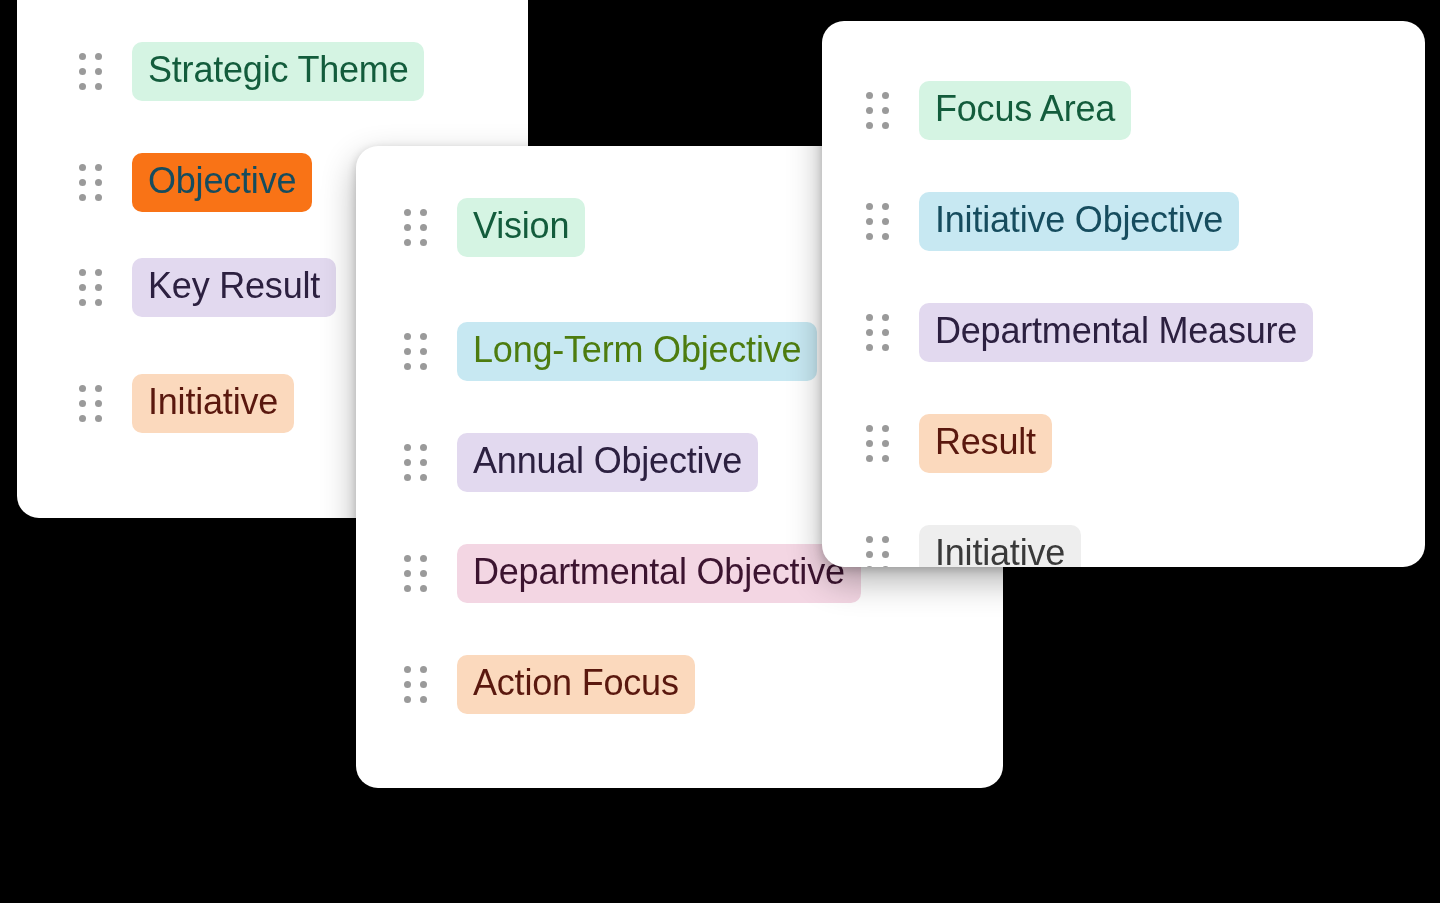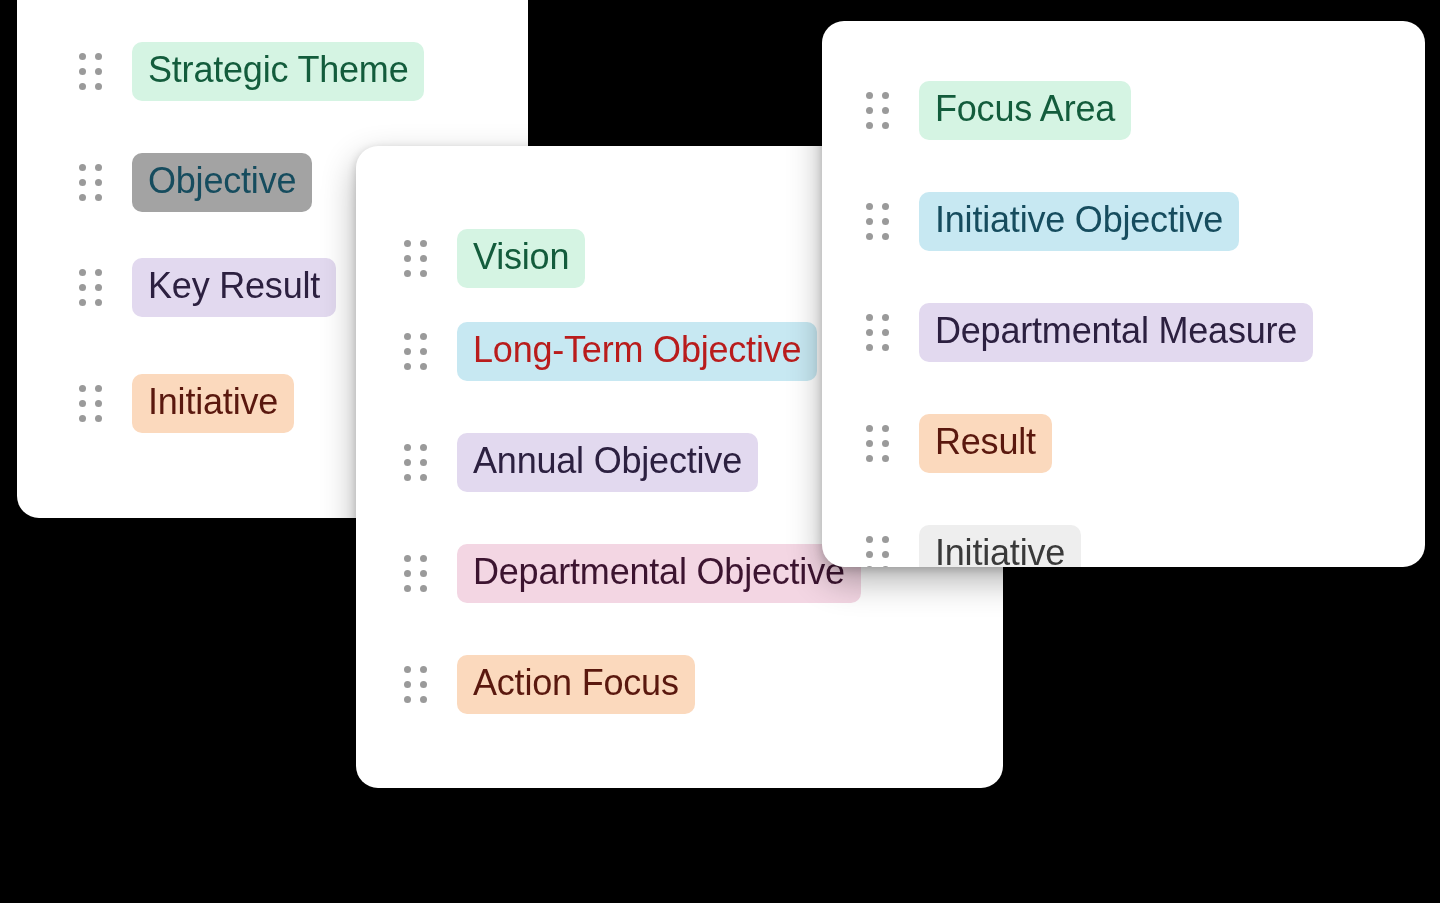--- a/index.html
+++ b/index.html
@@ -128,21 +128,21 @@
         </div>
         <div class="row" style="top: 175px;">
           <span class="handle">
             <i style="background: rgb(154, 154, 154);"></i>
             <i style="background: rgb(154, 154, 154);"></i>
             <i style="background: rgb(154, 154, 154);"></i>
             <i style="background: rgb(154, 154, 154);"></i>
             <i style="background: rgb(154, 154, 154);"></i>
             <i style="background: rgb(154, 154, 154);"></i>
           </span>
-          <span class="badge" style="background: #a3a3a3; color: rgb(22, 76, 94);">Objective</span>
+          <span class="badge" style="background: #f97316; color: rgb(22, 76, 94);">Objective</span>
         </div>
         <div class="row" style="top: 280px;">
           <span class="handle">
             <i style="background: rgb(154, 154, 154);"></i>
             <i style="background: rgb(154, 154, 154);"></i>
             <i style="background: rgb(154, 154, 154);"></i>
             <i style="background: rgb(154, 154, 154);"></i>
             <i style="background: rgb(154, 154, 154);"></i>
             <i style="background: rgb(154, 154, 154);"></i>
           </span>
@@ -157,41 +157,41 @@
             <i style="background: rgb(154, 154, 154);"></i>
             <i style="background: rgb(154, 154, 154);"></i>
           </span>
           <span class="badge" style="background: rgb(251, 217, 189); color: rgb(90, 24, 14);">Initiative</span>
         </div>
       </div>
   </div>
 
   <div class="card card-middle" style="background: rgb(255, 255, 255);">
     <div class="rows">
-        <div class="row" style="top: 83px; text-align: right;">
+        <div class="row" style="top: 52px; text-align: right;">
           <span class="handle">
             <i style="background: rgb(154, 154, 154);"></i>
             <i style="background: rgb(154, 154, 154);"></i>
             <i style="background: rgb(154, 154, 154);"></i>
             <i style="background: rgb(154, 154, 154);"></i>
             <i style="background: rgb(154, 154, 154);"></i>
             <i style="background: rgb(154, 154, 154);"></i>
           </span>
           <span class="badge" style="background: rgb(213, 244, 227); color: rgb(19, 92, 60);">Vision</span>
         </div>
         <div class="row" style="top: 176px;">
           <span class="handle">
             <i style="background: rgb(154, 154, 154);"></i>
             <i style="background: rgb(154, 154, 154);"></i>
             <i style="background: rgb(154, 154, 154);"></i>
             <i style="background: rgb(154, 154, 154);"></i>
             <i style="background: rgb(154, 154, 154);"></i>
             <i style="background: rgb(154, 154, 154);"></i>
           </span>
-          <span class="badge" style="background: rgb(199, 232, 242); color: #b91c1c;">Long-Term Objective</span>
+          <span class="badge" style="background: rgb(199, 232, 242); color: #4d7c0f;">Long-Term Objective</span>
         </div>
         <div class="row" style="top: 287px;">
           <span class="handle">
             <i style="background: rgb(154, 154, 154);"></i>
             <i style="background: rgb(154, 154, 154);"></i>
             <i style="background: rgb(154, 154, 154);"></i>
             <i style="background: rgb(154, 154, 154);"></i>
             <i style="background: rgb(154, 154, 154);"></i>
             <i style="background: rgb(154, 154, 154);"></i>
           </span>

